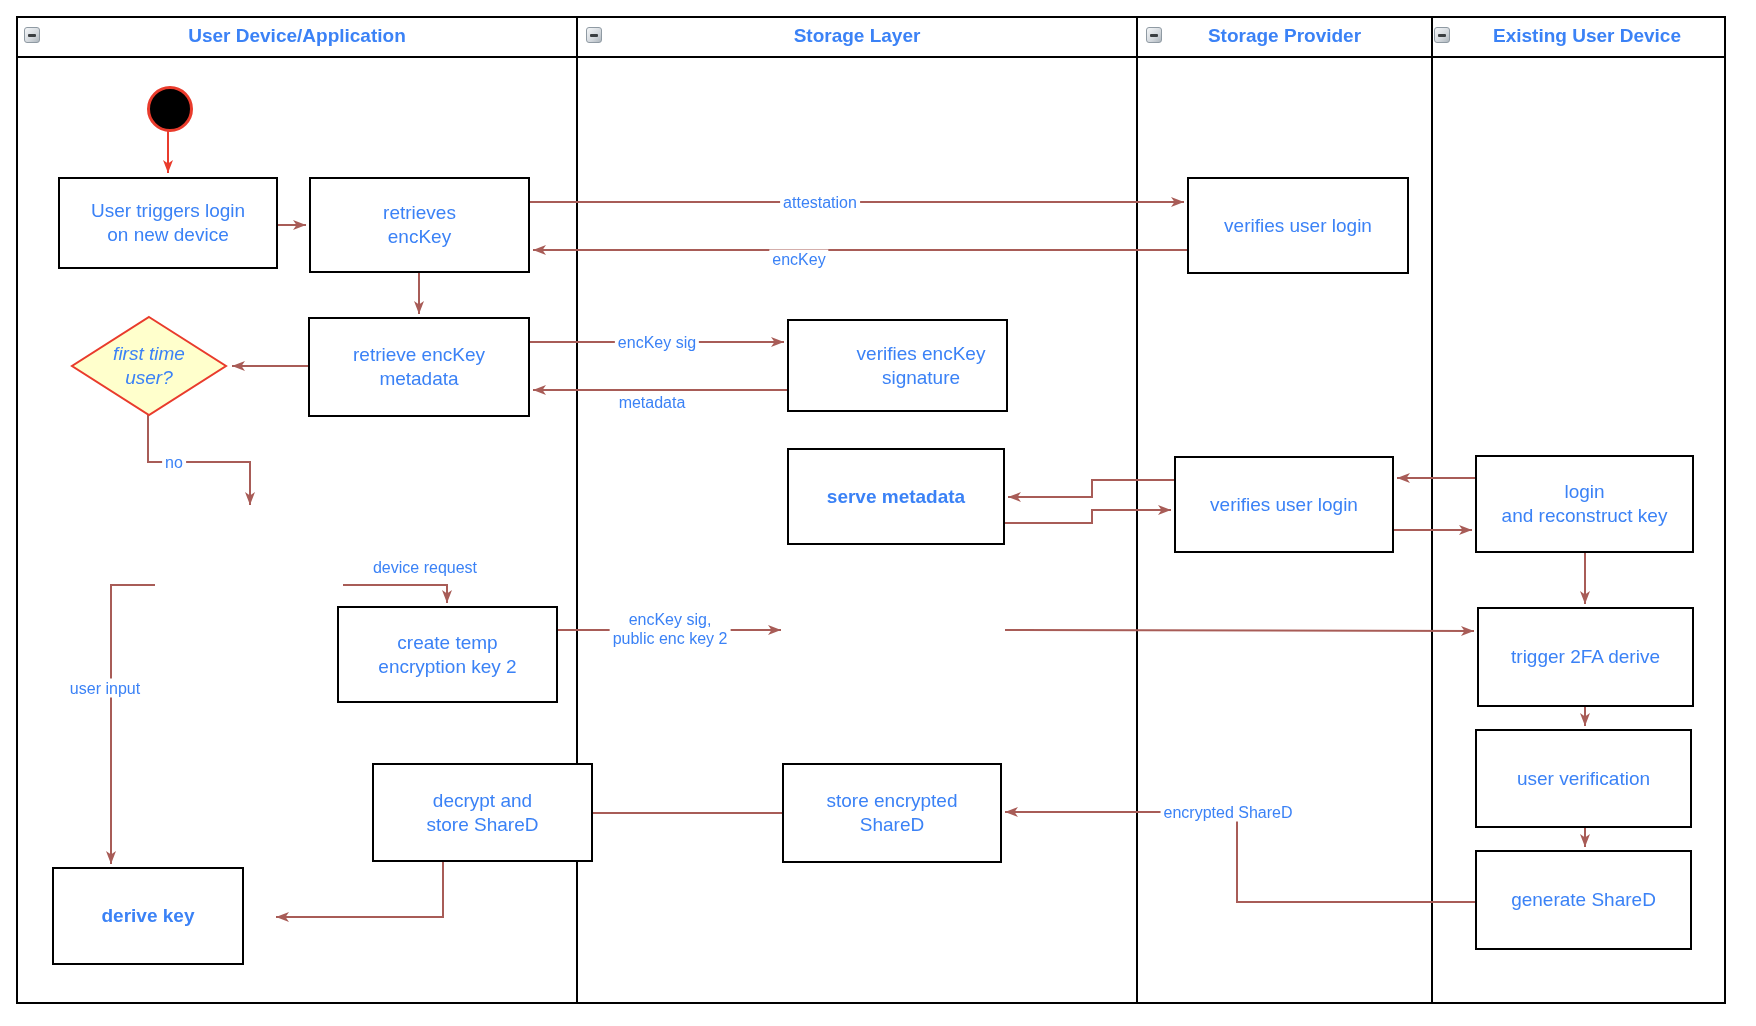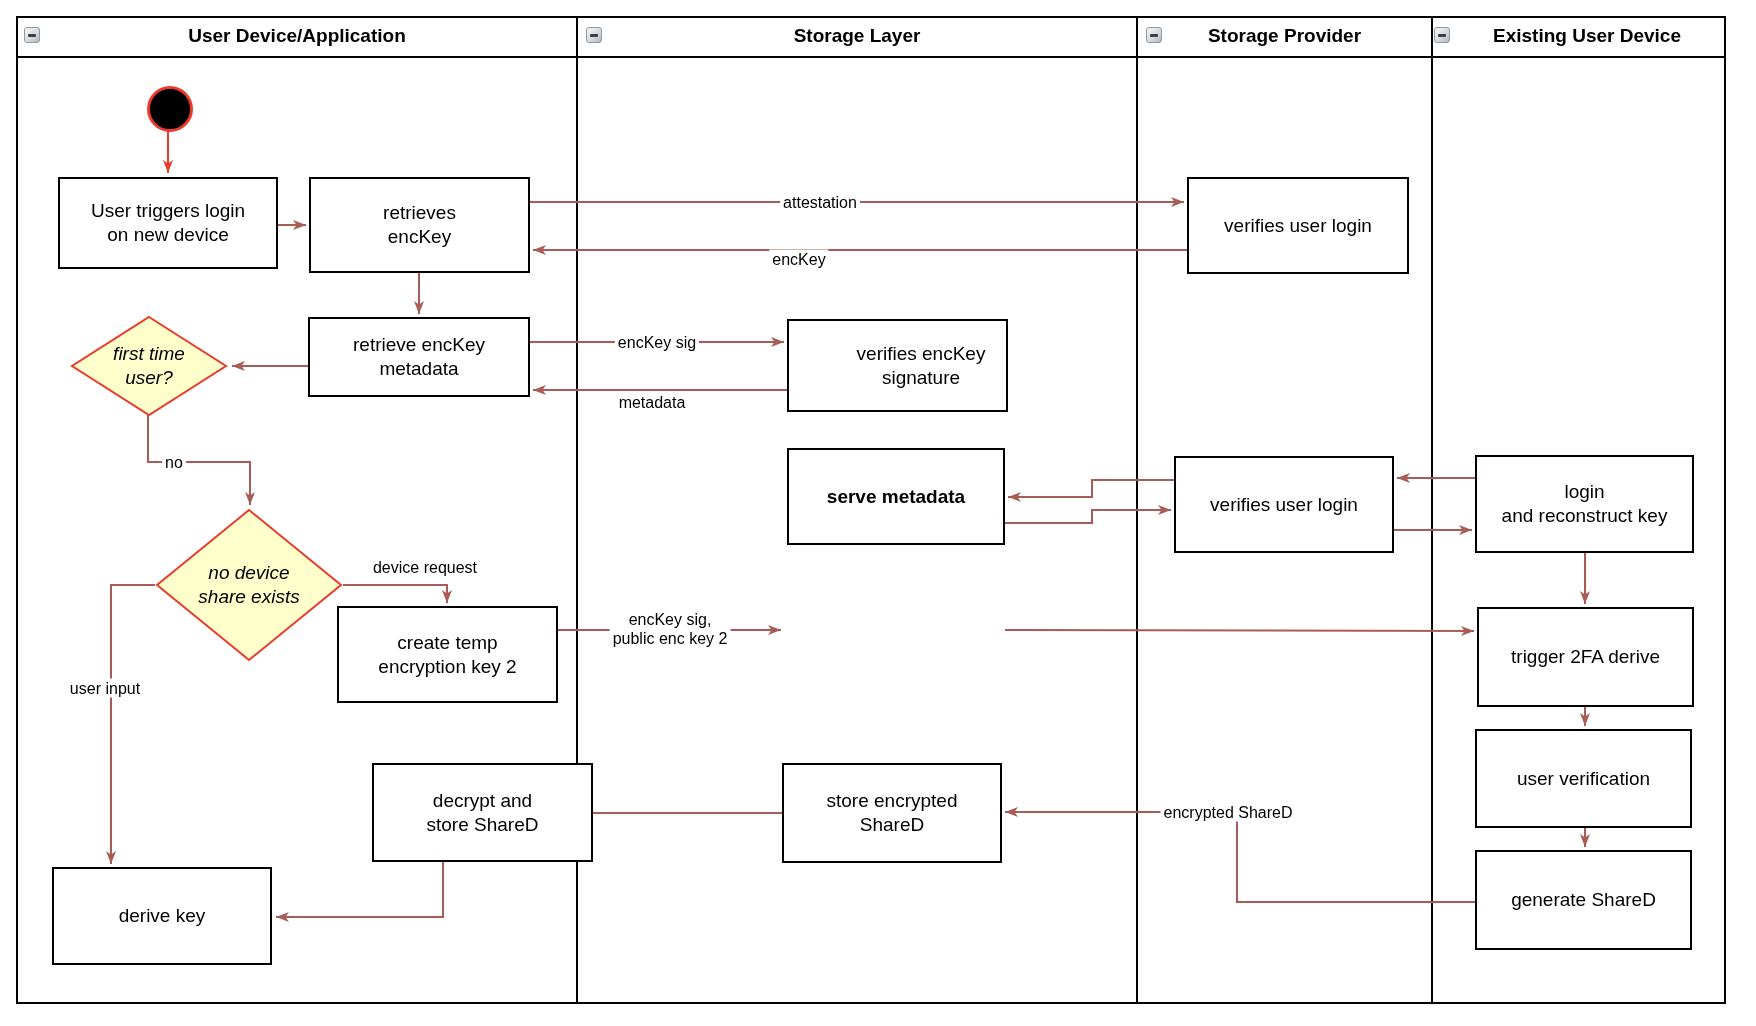--- a/index.html
+++ b/index.html
@@ -1,18 +1,18 @@
 <!DOCTYPE html>
 <html><head>
 <meta charset="utf-8">
 <style>
   html,body{margin:0;padding:0;background:#ffffff;}
   .canvas{
     position:relative;width:1756px;height:1026px;background:#ffffff;
-    font-family:"Liberation Sans",sans-serif;color:#000000;overflow:hidden;
+    font-family:"Liberation Sans",sans-serif;color:#3b82f6;overflow:hidden;
   }
   .frame{
     position:absolute;left:16px;top:16px;width:1710px;height:988px;
     border:2px solid #000;box-sizing:border-box;background:#fff;
   }
   .vline{position:absolute;top:16px;height:988px;width:2px;background:#000;}
   .hline{position:absolute;left:16px;top:56px;width:1710px;height:2px;background:#000;}
   .lane-title{
     position:absolute;top:16px;height:40px;display:flex;align-items:center;justify-content:center;
     font-weight:bold;font-size:19px;white-space:nowrap;
@@ -43,33 +43,33 @@
   }
   .edges{position:absolute;left:0;top:0;width:1756px;height:1026px;}
   .elabel{
     position:absolute;transform:translate(-50%,-50%);background:#ffffff;
     font-size:16px;line-height:19px;text-align:center;white-space:pre-line;padding:0 3px;
   }
   
   #n-user-triggers{left:58px;top:177px;width:220px;height:92px;}
   #n-retrieves-enckey{left:309px;top:177px;width:221px;height:96px;}
   #n-verifies-login-1{left:1187px;top:177px;width:222px;height:97px;}
-  #n-retrieve-metadata{left:308px;top:317px;width:222px;height:80px;}
+  #n-retrieve-metadata{left:308px;top:317px;width:222px;height:100px;}
   #n-verifies-sig{left:787px;top:319px;width:221px;height:93px;padding-left:47px;}
   #n-serve-metadata{left:787px;top:448px;width:218px;height:97px;font-weight:bold;}
   #n-verifies-login-2{left:1174px;top:456px;width:220px;height:97px;}
   #n-login-reconstruct{left:1475px;top:455px;width:219px;height:98px;}
   #n-create-temp{left:337px;top:606px;width:221px;height:97px;}
   #n-store-public{left:784px;top:604px;width:221px;height:101px;}
   #n-trigger-2fa{left:1477px;top:607px;width:217px;height:100px;}
   #n-user-verification{left:1475px;top:729px;width:217px;height:99px;}
   #n-generate-shared{left:1475px;top:850px;width:217px;height:100px;}
   #n-store-encrypted{left:782px;top:763px;width:220px;height:100px;}
   #n-decrypt-store{left:333px;top:763px;width:221px;height:99px;margin-left:39px;}
-  #n-derive-key{left:52px;top:867px;width:220px;height:98px;}
+  #n-derive-key{left:52px;top:867px;width:192px;height:98px;font-weight:bold;}
   #d-first-time{left:70px;top:315px;width:158px;height:102px;}
   #d-no-device-share{left:155px;top:508px;width:188px;height:154px;}
 </style>
 </head>
 <body>
 
 <div class="canvas">
 
   <div class="frame"></div>
   <div class="vline" style="left:576px;"></div>
@@ -165,27 +165,20 @@
 store ShareD</div>
   <div class="node" id="n-derive-key">derive key</div>
 
   <div class="decision" id="d-first-time">
     <svg width="158" height="102">
       <polygon points="79,2 156,51 79,100 2,51" fill="#ffffcc" stroke="#e93b2c" stroke-width="2"></polygon>
     </svg>
     <div class="dtext">first time
 user?</div>
   </div>
-  <div class="decision" id="d-no-device-share">
-    <svg width="188" height="154">
-      <polygon points="94,2 186,77 94,152 2,77" fill="#ffffcc" stroke="#e93b2c" stroke-width="2"></polygon>
-    </svg>
-    <div class="dtext">no device
-share exists</div>
-  </div>
 
   <div class="elabel" style="left:820px;top:202px;">attestation</div>
   <div class="elabel" style="left:799px;top:259px;">encKey</div>
   <div class="elabel" style="left:657px;top:342px;">encKey sig</div>
   <div class="elabel" style="left:652px;top:402px;">metadata</div>
   <div class="elabel" style="left:174px;top:462px;">no</div>
   <div class="elabel" style="left:425px;top:567px;">device request</div>
   <div class="elabel" style="left:670px;top:629px;">encKey sig,
 public enc key 2</div>
   <div class="elabel" style="left:105px;top:688px;">user input</div>

